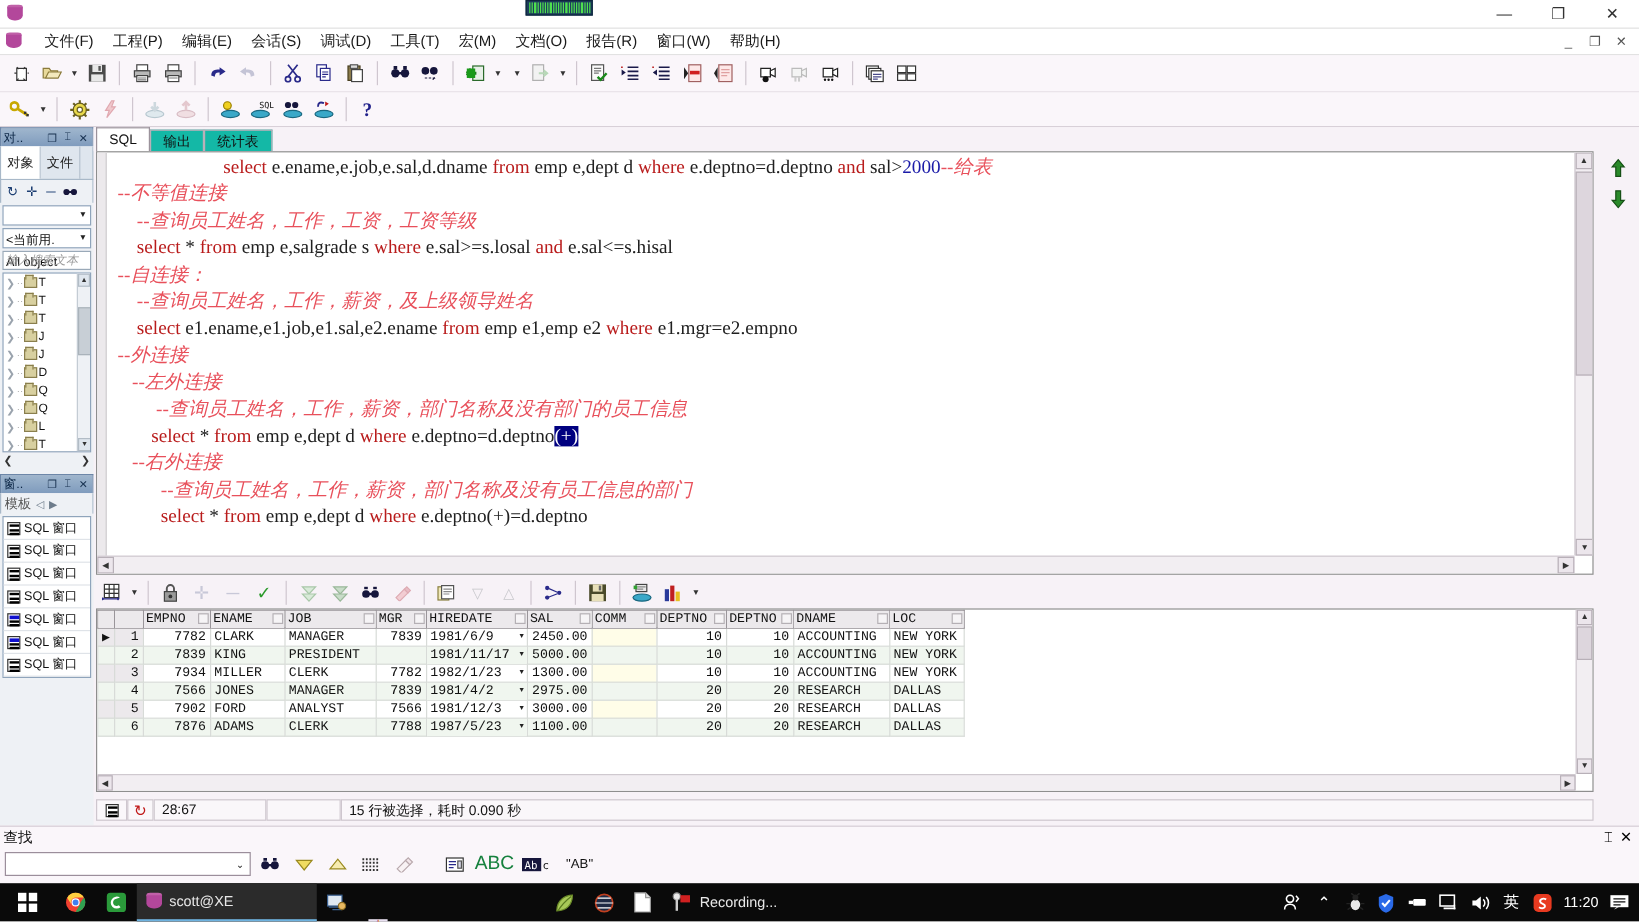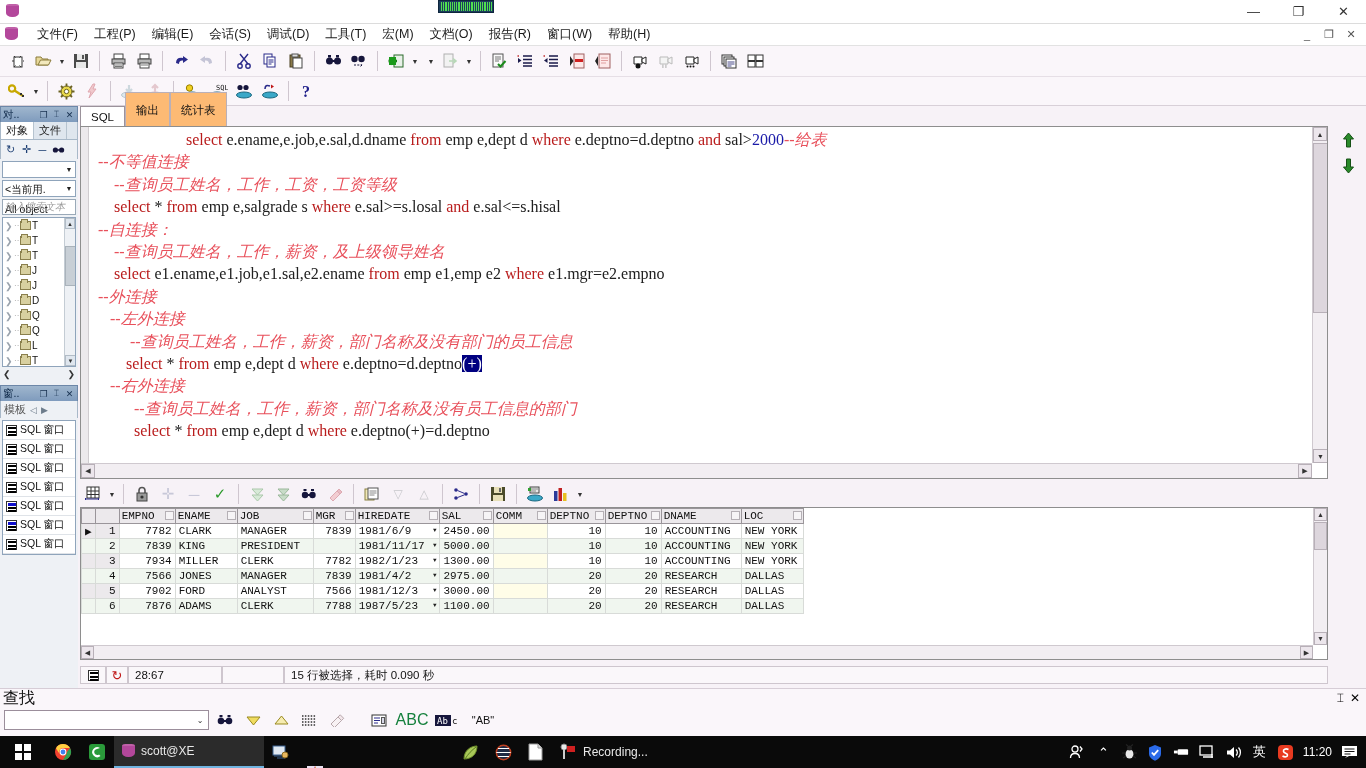--- a/index.html
+++ b/index.html
@@ -81,21 +81,21 @@
     background:#eef1f5;
   }
   .panel-head {
     height:16px; background:linear-gradient(to bottom,#9fb6cd,#7f9bbd);
     display:flex; align-items:center; padding:0 2px; gap:2px;
     border:1px solid #6d87a8; border-bottom:none;
     font-size:10px; color:#fff;
   }
   .panel-head .ph-title { flex:1; color:#0b2545; font-size:10.5px; white-space:nowrap; overflow:hidden; }
   .panel-head .ph-btn { width:11px; text-align:center; color:#17304f; font-size:9px; }
-  .obj-tabs { display:flex; background:#dfe6ee; border:1px solid #a8b8c8; border-top:none; height:18px; }
+  .obj-tabs { display:flex; background:#dfe6ee; border:1px solid #a8b8c8; border-top:none; height:28px; }
   .obj-tab {
     padding:1px 5px; font-size:11px; color:#222; border-right:1px solid #b6c3cf;
     display:flex; align-items:center;
   }
   .obj-tab.active { background:#fff; font-weight:normal; }
   .mini-toolbar {
     height:19px; display:flex; align-items:center; gap:1px; padding:0 2px;
     background:#eef1f5; border-left:1px solid #a8b8c8; border-right:1px solid #a8b8c8;
   }
   .mini-btn { width:15px; height:16px; display:flex; align-items:center; justify-content:center;
@@ -145,22 +145,22 @@
     font-size:11px; color:#555; background:#eef1f5; border-left:1px solid #a8b8c8; border-right:1px solid #a8b8c8;}
   .tmpl-arrow { color:#6d7c8b; font-size:9px; }
 
   
   .editor-area {
     position:absolute; left:78px; top:106px; right:0; bottom:80px;
     background:#f7f2f7;
   }
   .edtabs { height:20px; display:flex; align-items:flex-end; padding-left:2px; background:#f7f2f7; }
   .edtab {
-    height:34px; padding:1px 10px 0 10px; font-size:11.5px; color:#111;
-    border:1px solid #b9b0b9; border-bottom:none; background:#fdba74;
+    height:18px; padding:1px 10px 0 10px; font-size:11.5px; color:#111;
+    border:1px solid #b9b0b9; border-bottom:none; background:#14b8a6;
     display:flex; align-items:center;
   }
   .edtab.active { background:#fff; height:20px; border-color:#9b929b; }
 
   .code-wrap {
     position:absolute; left:2px; top:20px; right:38px; height:353px;
     background:#fff; border:1px solid #8e8e8e;
     overflow:hidden;
   }
   .gutter { position:absolute; left:0; top:0; width:8px; bottom:0; background:#ece9ec; border-right:1px solid #d0ccd0; }
@@ -222,21 +222,21 @@
   }
   .sb-cell { height:18px; border:1px solid #cec6ce; display:flex; align-items:center;
     padding:0 6px; font-size:11.5px; color:#111; background:#faf7fa; }
 
   
   .findbar {
     position:absolute; left:0; right:0; bottom:32px; height:48px;
     background:#faf6fa; border-top:1px solid #d6cdd6;
   }
   .find-head { height:18px; display:flex; align-items:center; padding-left:3px; }
-  .find-title { font-size:16px; color:#111; }
+  .find-title { font-size:12px; color:#111; }
   .find-head-btns { margin-left:auto; display:flex; gap:6px; padding-right:6px; }
   .find-row { display:flex; align-items:center; gap:4px; padding-left:4px; height:26px; }
   .find-combo {
     width:205px; height:20px; background:#fff; border:1px solid #9b8e9b;
     display:flex; align-items:center; padding-left:3px; font-size:11.5px; color:#111;
   }
   .find-combo .fa { margin-left:auto; width:16px; text-align:center; font-size:8px; color:#333; }
   .fbtn { width:24px; height:22px; display:flex; align-items:center; justify-content:center; }
 
   

